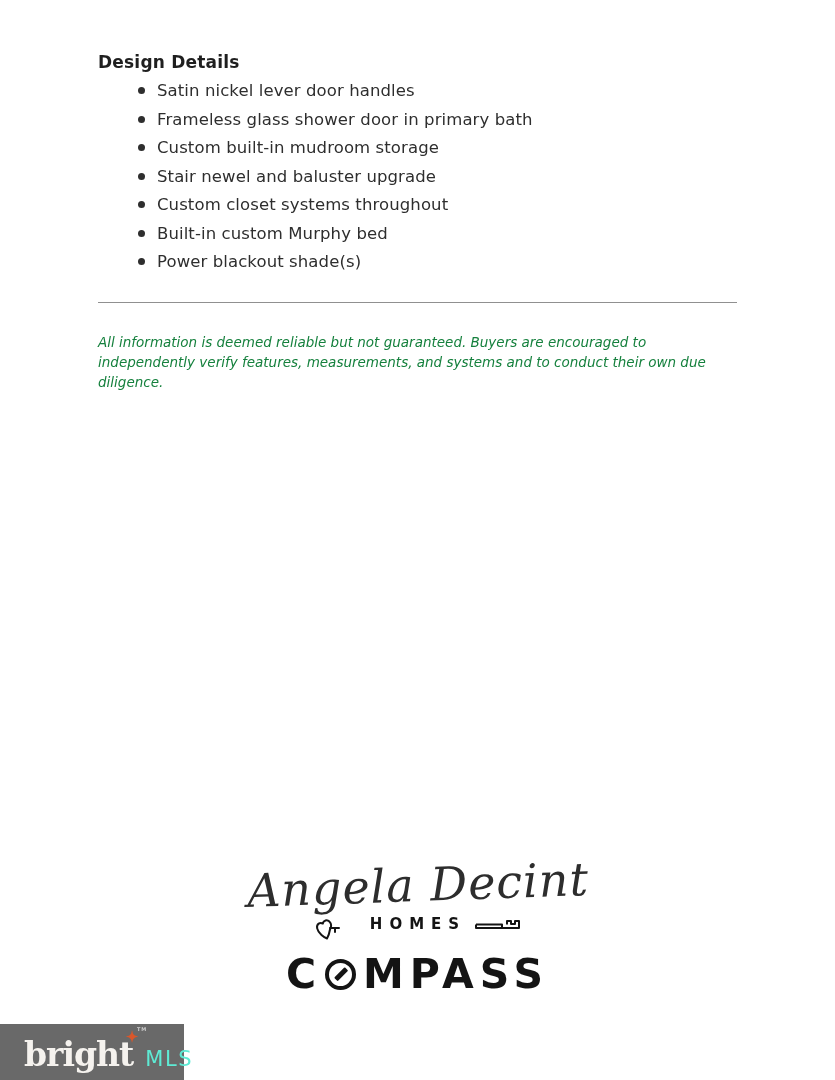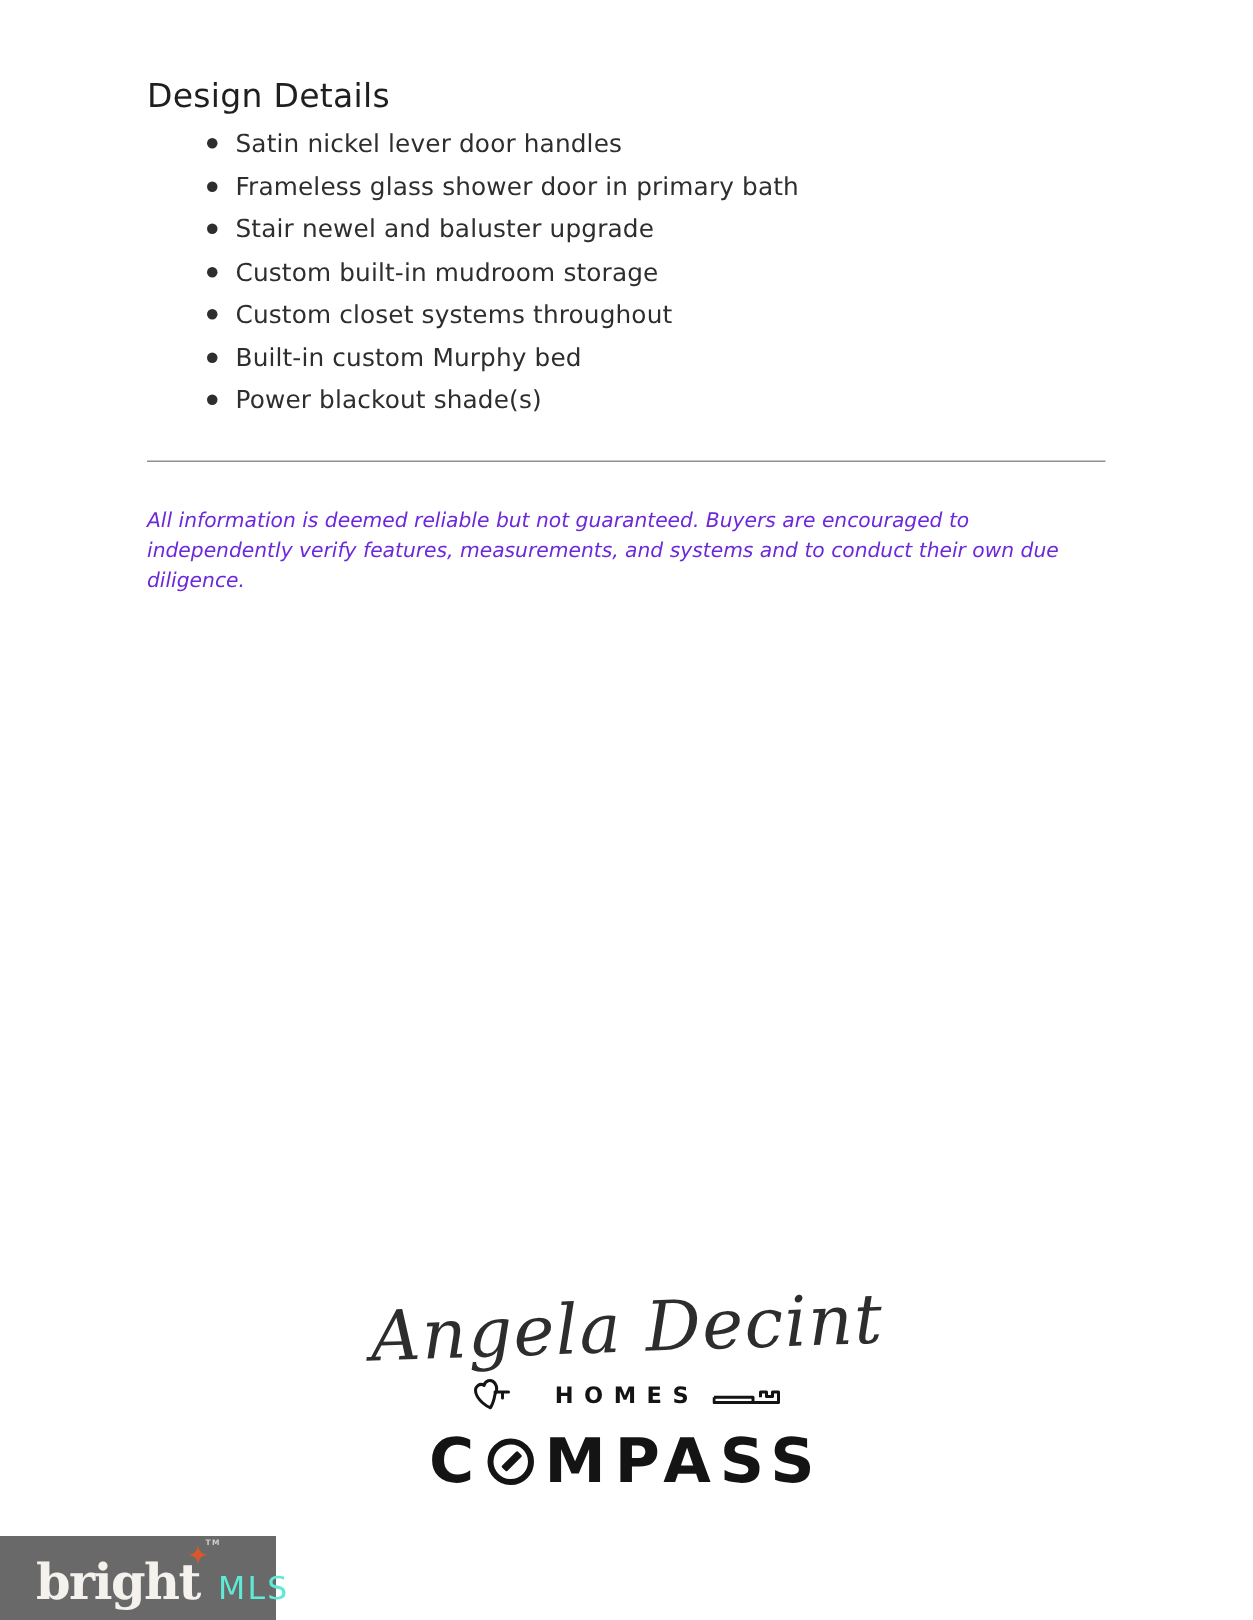--- a/index.html
+++ b/index.html
@@ -7,22 +7,22 @@
   body {
     position: relative;
     background: #ffffff;
     font-family: "DejaVu Sans", "Liberation Sans", sans-serif;
     color: #2e2e2e;
     overflow: hidden;
   }
   .content { padding: 52px 98px 0 98px; }
 
   .heading {
-    font-size: 22px;
-    font-weight: 400;
+    font-size: 17px;
+    font-weight: 700;
     color: #1f1f1f;
     letter-spacing: 0.2px;
   }
 
   ul.feature-list {
     margin-top: 10px;
     padding-left: 40px;
     list-style: none;
   }
   ul.feature-list li {
@@ -49,21 +49,21 @@
     border: none;
     border-top: 1px solid #909090;
     margin-top: 32px;
   }
 
   .disclaimer {
     margin-top: 29px;
     font-style: italic;
     font-size: 13.5px;
     line-height: 20px;
-    color: #6d28d9;
+    color: #15803d;
     max-width: 640px;
   }
 
   
   .logo-block {
     position: absolute;
     top: 858px;
     left: 0;
     right: 0;
     text-align: center;
@@ -75,21 +75,21 @@
     font-size: 46px;
     line-height: 1.2;
     color: #2d2d2d;
     letter-spacing: 1px;
     transform: rotate(-2deg);
     display: inline-block;
   }
   .homes-row {
     margin-top: 2px;
     display: flex;
-    align-items: center;
+    align-items: flex-start;
     justify-content: center;
     gap: 9px;
   }
   .homes-label {
     font-size: 15px;
     font-weight: 600;
     letter-spacing: 7px;
     color: #141414;
     text-indent: 7px; 
   }
@@ -178,22 +178,22 @@
 </head>
 <body>
 
 <div class="content">
 
   <div class="heading">Design Details</div>
 
   <ul class="feature-list">
     <li>Satin nickel lever door handles</li>
     <li>Frameless glass shower door in primary bath</li>
+    <li>Custom built-in mudroom storage</li>
     <li>Stair newel and baluster upgrade</li>
-    <li>Custom built-in mudroom storage</li>
     <li>Custom closet systems throughout</li>
     <li>Built-in custom Murphy bed</li>
     <li>Power blackout shade(s)</li>
   </ul>
 
   <hr class="divider">
 
   <p class="disclaimer">All information is deemed reliable but not guaranteed. Buyers are encouraged to independently verify features, measurements, and systems and to conduct their own due diligence.</p>
 
 </div>

